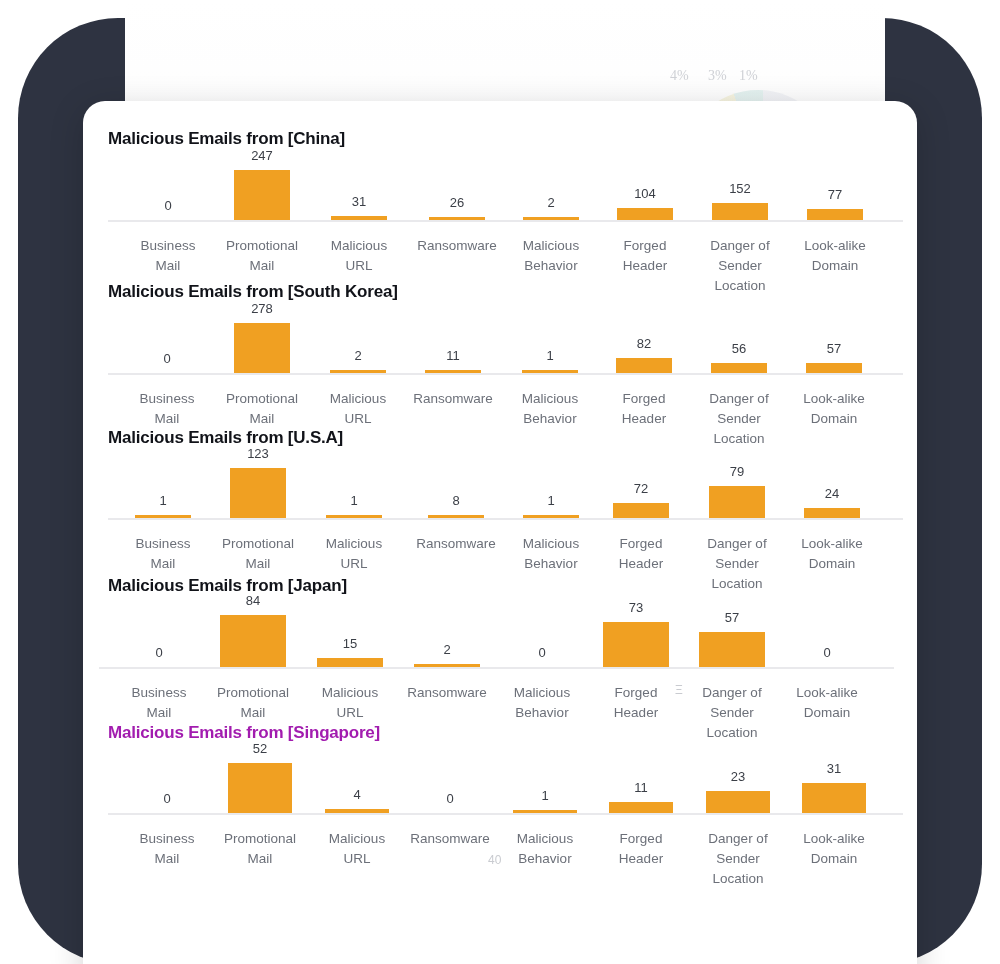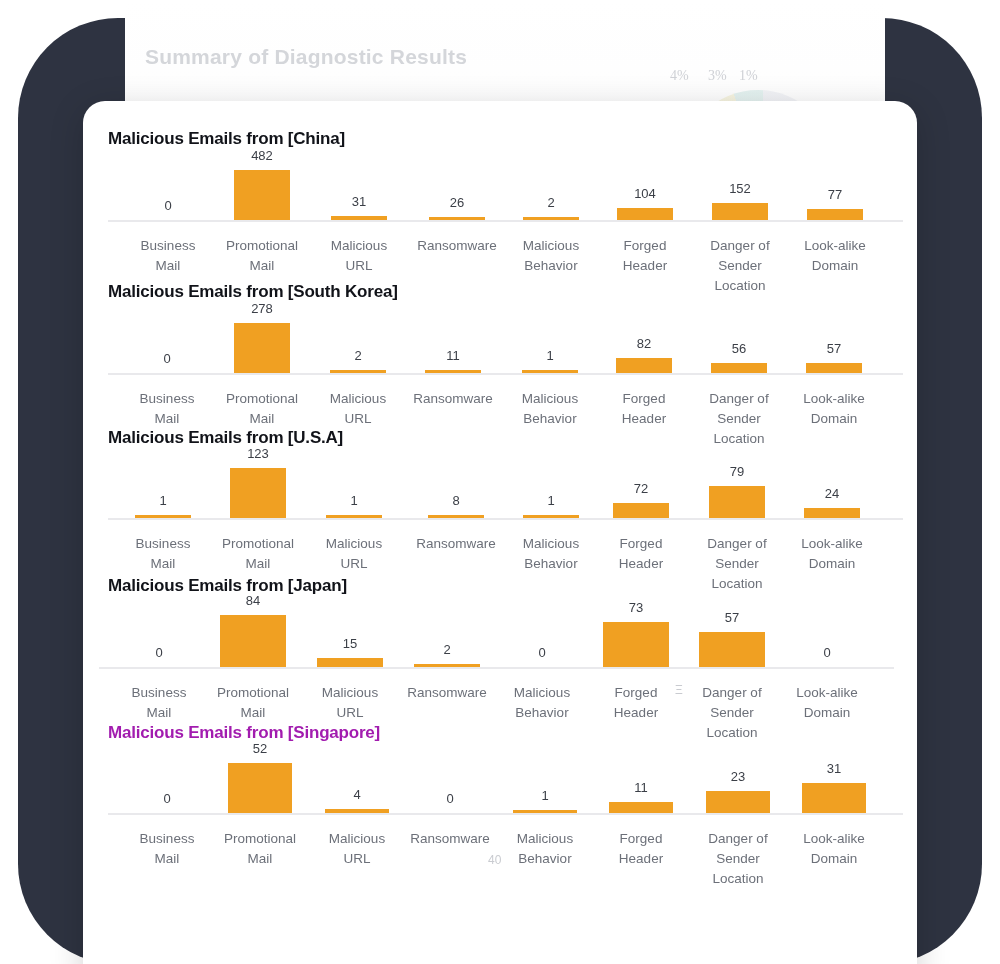--- a/index.html
+++ b/index.html
@@ -139,21 +139,20 @@
   }
 </style>
 </head>
 <body>
 
 <div id="root">
 
   <div class="backdrop"></div>
 
   <div class="doc-page">
-    <div class="doc-title">Summary of Diagnostic Results</div>
     <div class="doc-pie"></div>
     <div class="doc-pct" style="left:545px;">4%</div>
     <div class="doc-pct" style="left:583px;">3%</div>
     <div class="doc-pct" style="left:614px;">1%</div>
 
     <div class="doc-tablerow">
       <div class="doc-cell alt" style="width:70px;">5</div>
       <div class="doc-cell" style="width:95px;">[n]</div>
       <div class="doc-cell alt" style="width:30px;border-right:none;"></div>
       <div class="doc-cell alt" style="width:70px;">5</div>
@@ -163,21 +162,21 @@
   </div>
 
   <div class="card">
     <div id="charts">
         <div class="chart-block">
           <div class="chart-title" style="left: 25px; top: 28px; color: rgb(17, 19, 25);">Malicious Emails from [China]</div>
           <div class="axis-line" style="top: 119px; left: 25px; width: 795px; background: rgb(233, 233, 236);"></div>
           <div class="bar-value" style="left: 45px; width: 80px; top: 97px; color: rgb(59, 63, 71);">0</div>
           <div class="cat-label" style="left: 25px; width: 120px; top: 135px; color: rgb(108, 112, 121);">Business<br>Mail</div>
           <div class="bar" style="left: 151px; width: 56px; height: 50px; top: 69px; background: rgb(240, 160, 34);"></div>
-          <div class="bar-value" style="left: 139px; width: 80px; top: 47px; color: rgb(59, 63, 71);">482</div>
+          <div class="bar-value" style="left: 139px; width: 80px; top: 47px; color: rgb(59, 63, 71);">247</div>
           <div class="cat-label" style="left: 119px; width: 120px; top: 135px; color: rgb(108, 112, 121);">Promotional<br>Mail</div>
           <div class="bar" style="left: 248px; width: 56px; height: 4px; top: 115px; background: rgb(240, 160, 34);"></div>
           <div class="bar-value" style="left: 236px; width: 80px; top: 93px; color: rgb(59, 63, 71);">31</div>
           <div class="cat-label" style="left: 216px; width: 120px; top: 135px; color: rgb(108, 112, 121);">Malicious<br>URL</div>
           <div class="bar" style="left: 346px; width: 56px; height: 3px; top: 116px; background: rgb(240, 160, 34);"></div>
           <div class="bar-value" style="left: 334px; width: 80px; top: 94px; color: rgb(59, 63, 71);">26</div>
           <div class="cat-label" style="left: 314px; width: 120px; top: 135px; color: rgb(108, 112, 121);">Ransomware</div>
           <div class="bar" style="left: 440px; width: 56px; height: 3px; top: 116px; background: rgb(240, 160, 34);"></div>
           <div class="bar-value" style="left: 428px; width: 80px; top: 94px; color: rgb(59, 63, 71);">2</div>
           <div class="cat-label" style="left: 408px; width: 120px; top: 135px; color: rgb(108, 112, 121);">Malicious<br>Behavior</div>

